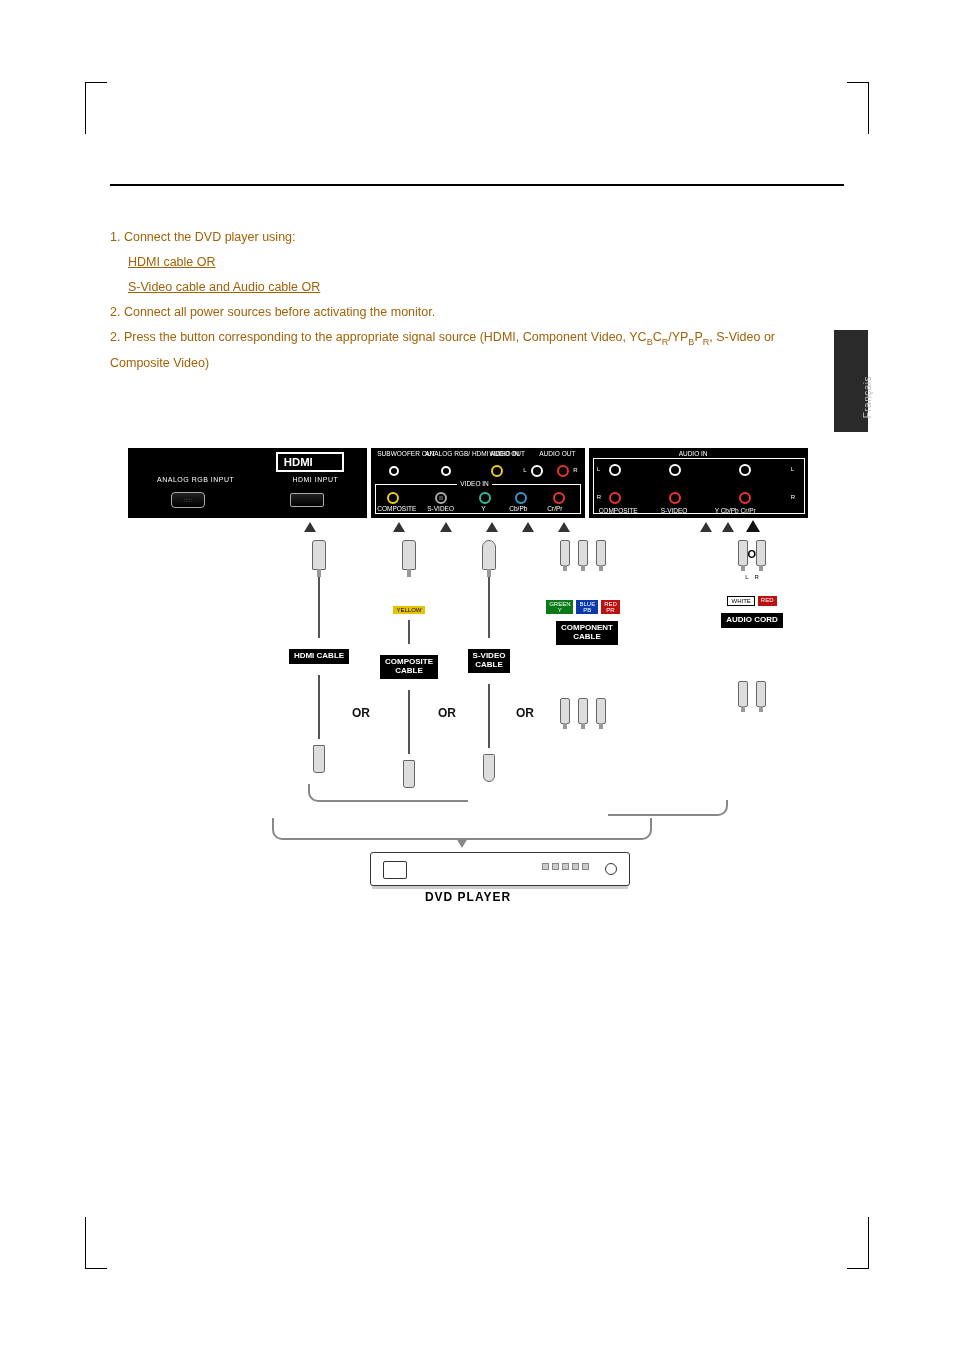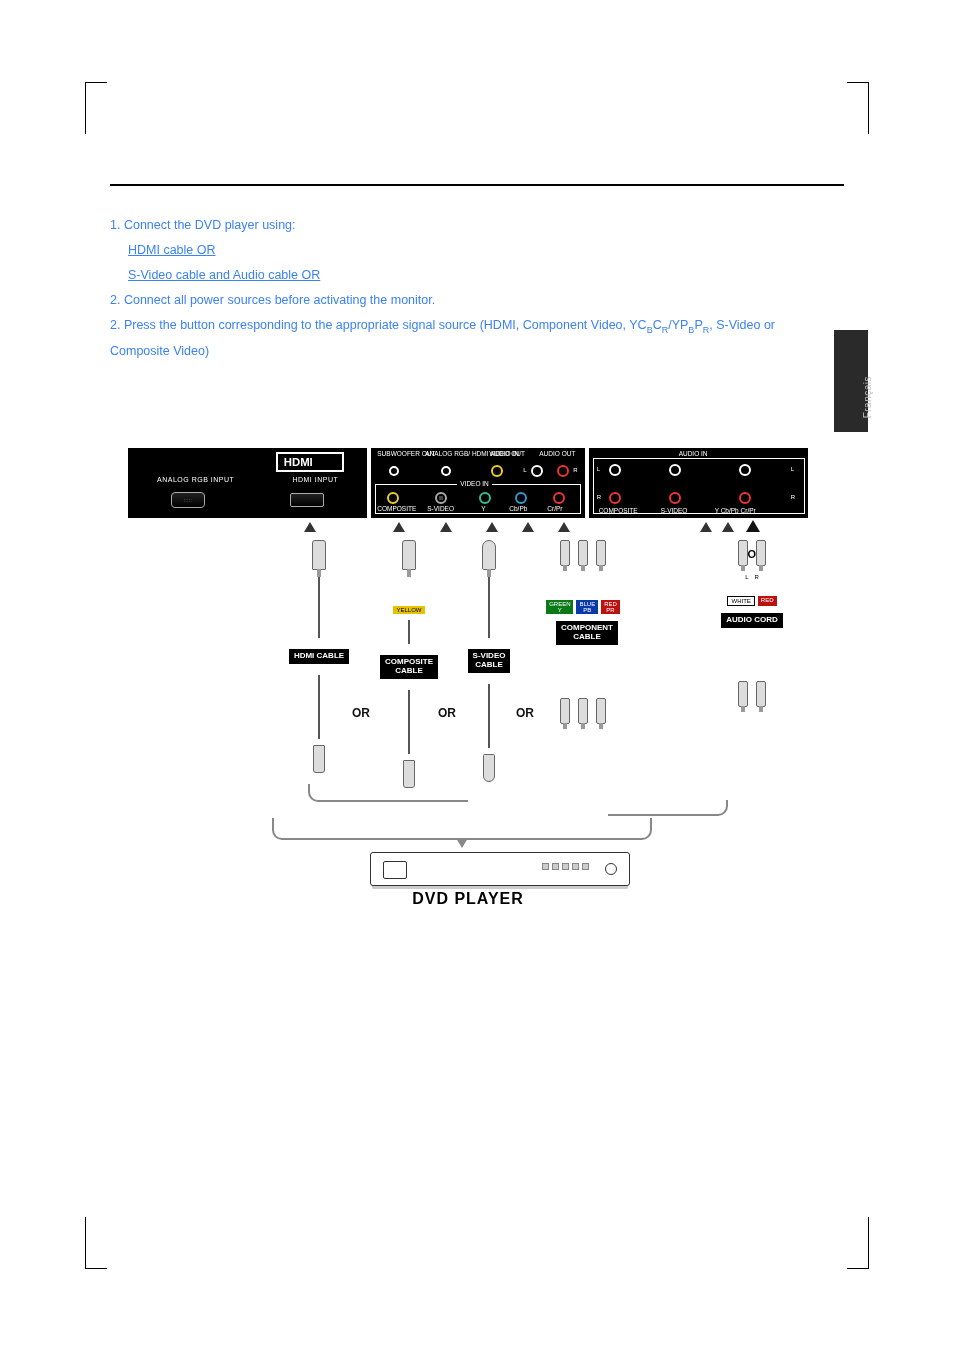--- a/index.html
+++ b/index.html
@@ -8,21 +8,21 @@
       height: 1351px;
       background: #fff;
       font-family: Arial, Helvetica, sans-serif;
       position: relative;
     }
     .crop-tl { position: absolute; top: 82px; left: 85px; width: 22px; height: 52px; border-top: 1px solid #000; border-left: 1px solid #000; }
     .crop-tr { position: absolute; top: 82px; right: 85px; width: 22px; height: 52px; border-top: 1px solid #000; border-right: 1px solid #000; }
     .crop-bl { position: absolute; bottom: 82px; left: 85px; width: 22px; height: 52px; border-bottom: 1px solid #000; border-left: 1px solid #000; }
     .crop-br { position: absolute; bottom: 82px; right: 85px; width: 22px; height: 52px; border-bottom: 1px solid #000; border-right: 1px solid #000; }
     .page-rule { position: absolute; top: 184px; left: 110px; width: 734px; height: 2px; background: #000; }
-    .content { position: absolute; top: 213px; left: 110px; width: 710px; font-size: 12.5px; color: #3b82f6; line-height: 2.0; }
+    .content { position: absolute; top: 225px; left: 110px; width: 710px; font-size: 12.5px; color: #a16207; line-height: 2.0; }
     .content p { margin: 0; }
     .indent { padding-left: 18px; text-decoration: underline; }
     .sub { font-size: 9px; vertical-align: sub; }
     .side-tab { position: absolute; top: 330px; right: 86px; width: 34px; height: 102px; background: #2a2a2a; }
     .side-lang { position: absolute; top: 376px; right: 92px; transform: rotate(-90deg); transform-origin: right top; font-size: 10px; color: #bfbfbf; letter-spacing: 0.5px; }
     .diagram-wrap { position: absolute; top: 448px; left: 128px; width: 680px; }
     .top-row { display: flex; gap: 4px; }
     .panel-left { position: relative; background: #000; width: 240px; height: 70px; color: #fff; text-align: center; }
     .hdmi-logo { position: absolute; top: 4px; left: 148px; width: 68px; height: 20px; border: 2px solid #fff; display: inline-flex; align-items: center; justify-content: center; font-size: 9px; }
     .hdmi-logo svg { width: 58px; height: 14px; }
@@ -63,21 +63,21 @@
     .plug-bot { width:12px; height:28px; margin:6px auto 0; background:#ddd; border:1px solid #666; border-radius:1px 1px 3px 3px; }
     .join-bar { position:absolute; left:144px; top:278px; width:380px; height:22px; border:0 solid #888; border-bottom-width:2px; border-left-width:2px; border-right-width:2px; border-radius:0 0 10px 10px; }
     .join-bar::after { content:""; position:absolute; left:50%; bottom:-10px; transform:translateX(-50%); width:0;height:0;border-left:6px solid transparent;border-right:6px solid transparent;border-top:10px solid #888; }
     .hdmi-join { position:absolute; left:180px; top:244px; width:160px; height:18px; border:0 solid #888; border-bottom-width:2px; border-left-width:2px; border-radius:0 0 0 10px; }
     .audio-join { position:absolute; left:480px; top:260px; width:120px; height:16px; border:0 solid #888; border-bottom-width:2px; border-right-width:2px; border-radius:0 0 10px 0; }
     .dvd { position:absolute; left:242px; top:312px; width:260px; height:34px; background:#fff; border:1px solid #333; border-radius:3px; box-shadow:0 5px 0 -2px #ccc; }
     .dvd::before { content:""; position:absolute; left:12px; top:8px; width:22px; height:16px; border:1px solid #333; border-radius:2px; }
     .dvd-btns { position:absolute; right:40px; top:10px; display:flex; gap:3px; }
     .dvd-btns span { width:7px; height:7px; background:#ccc; border:1px solid #888; display:inline-block; }
     .dvd-pwr { position:absolute; right:12px; top:10px; width:12px; height:12px; border:1px solid #333; border-radius:50%; }
-    .dvd-label { position:absolute; left:0; top:350px; width:680px; text-align:center; font-size:16px; font-weight:bold; letter-spacing:1px; }
+    .dvd-label { position:absolute; left:0; top:350px; width:680px; text-align:center; font-size:12px; font-weight:bold; letter-spacing:1px; }
     .or-right { position:absolute; top:100px; right:44px; font-size:11px; font-weight:bold; }
     .video-in-border { position:absolute; border:1px solid #fff; }
   </style>
 </head>
 <body>
 
 <div class="crop-tl"></div>
 <div class="crop-tr"></div>
 <div class="crop-bl"></div>
 <div class="crop-br"></div>

